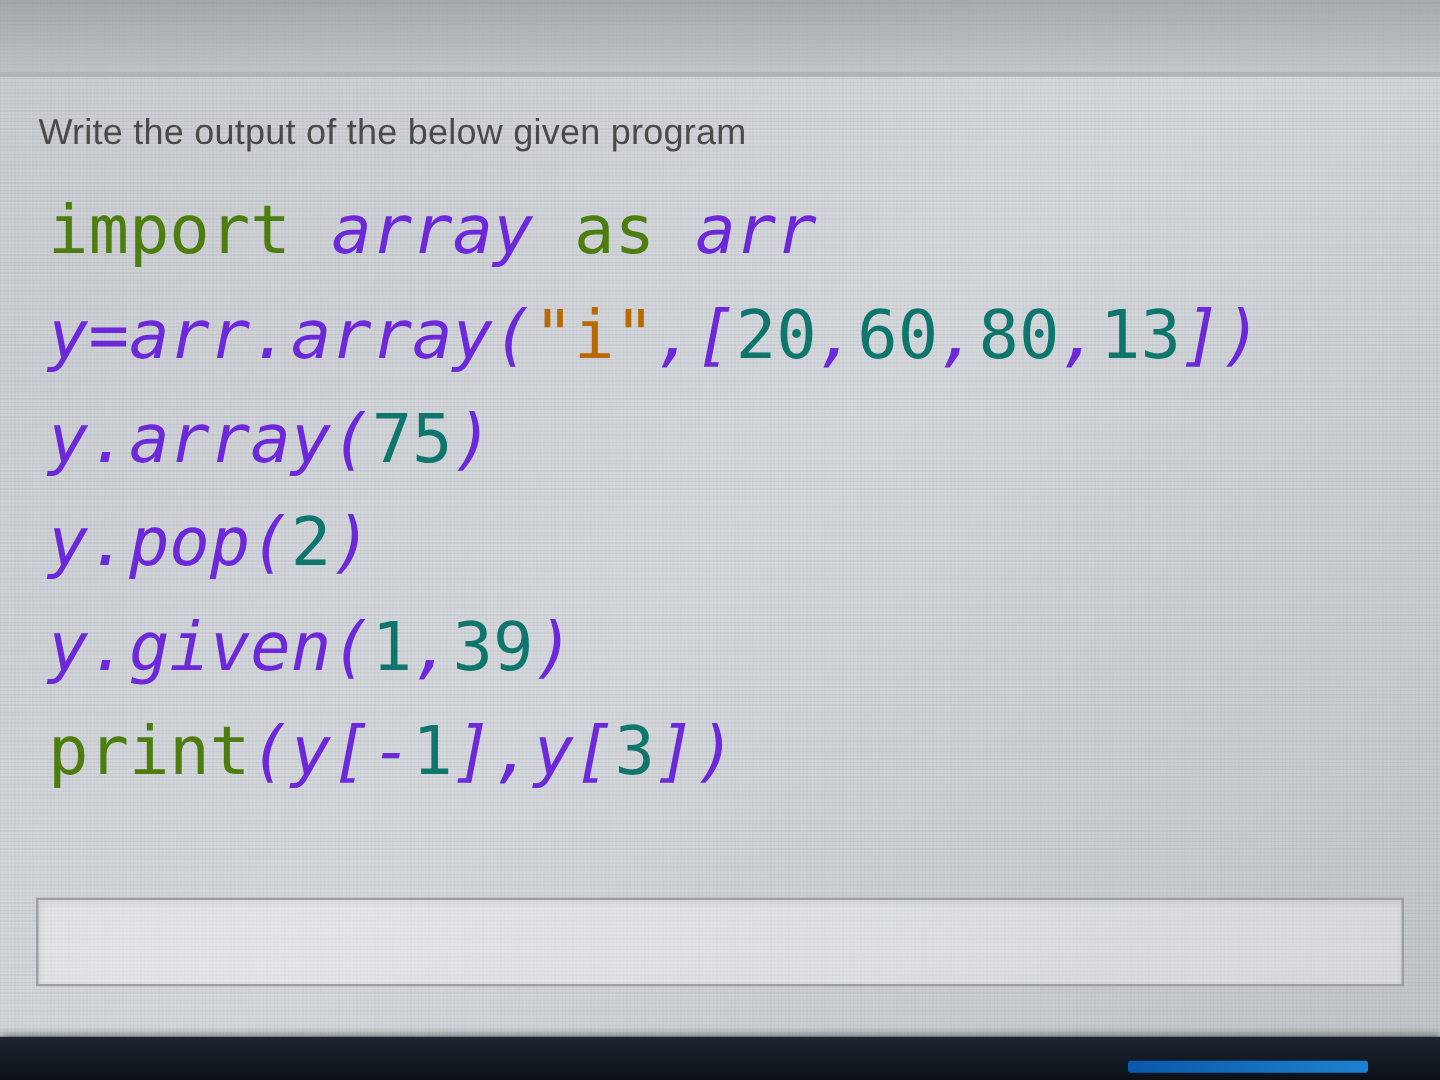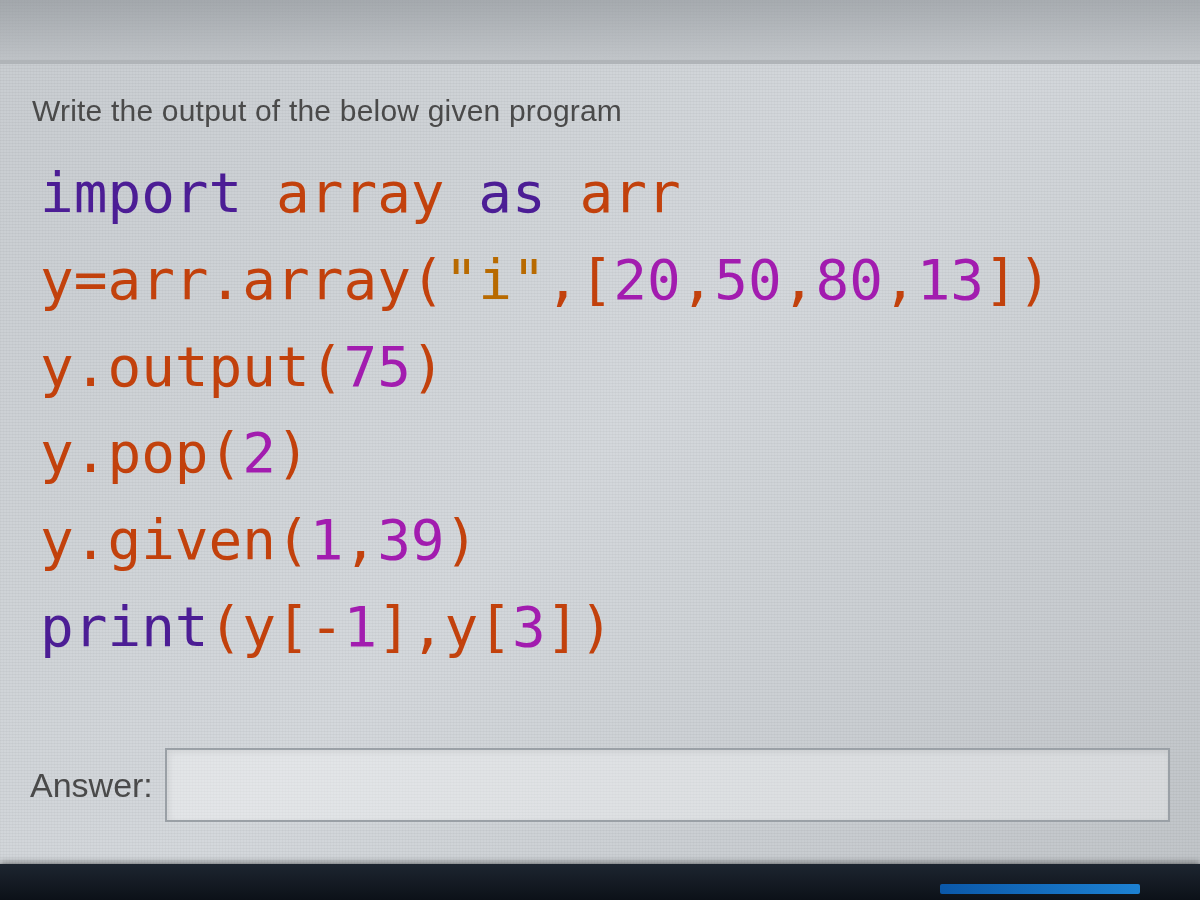--- a/index.html
+++ b/index.html
@@ -53,24 +53,24 @@
   .code {
     position: absolute;
     top: 150px;
     left: 40px;
     font-family: "DejaVu Sans Mono", "Menlo", "Consolas", monospace;
     font-size: 56px;
     line-height: 1.55;
     color: #1a1a1a;
     white-space: pre;
   }
-  .kw   { color: #4c1d95; text-align: right; }  
+  .kw   { color: #4d7c0f; text-align: right; }  
   .str  { color: #b86a00; }  
-  .num  { color: #a21caf; }  
-  .plain{ color: #c2410c; }
+  .num  { color: #0f766e; }  
+  .plain{ color: #6d28d9; font-style: italic; }
 
   .answer-row {
     position: absolute;
     left: 30px;
     right: 30px;
     bottom: 78px;
     display: flex;
     align-items: center;
     gap: 12px;
   }
@@ -109,26 +109,25 @@
 </style>
 </head>
 <body>
 
 <div class="top-band"></div>
 <div class="panel"></div>
 
 <div class="prompt">Write the output of the below given program</div>
 
 <div class="code" id="code-block"><span class="kw">import</span><span class="plain"> array </span><span class="kw">as</span><span class="plain"> arr</span>
-<span class="plain">y=arr.array(</span><span class="str">"i"</span><span class="plain">,[</span><span class="num">20</span><span class="plain">,</span><span class="num">50</span><span class="plain">,</span><span class="num">80</span><span class="plain">,</span><span class="num">13</span><span class="plain">])</span>
-<span class="plain">y.output(</span><span class="num">75</span><span class="plain">)</span>
+<span class="plain">y=arr.array(</span><span class="str">"i"</span><span class="plain">,[</span><span class="num">20</span><span class="plain">,</span><span class="num">60</span><span class="plain">,</span><span class="num">80</span><span class="plain">,</span><span class="num">13</span><span class="plain">])</span>
+<span class="plain">y.array(</span><span class="num">75</span><span class="plain">)</span>
 <span class="plain">y.pop(</span><span class="num">2</span><span class="plain">)</span>
 <span class="plain">y.given(</span><span class="num">1</span><span class="plain">,</span><span class="num">39</span><span class="plain">)</span>
 <span class="kw">print</span><span class="plain">(y[-</span><span class="num">1</span><span class="plain">],y[</span><span class="num">3</span><span class="plain">])</span></div>
 
 <div class="answer-row">
-  <span class="answer-label">Answer:</span>
   <input class="answer-input" type="text" value="" style="">
 </div>
 
 <div class="taskbar">
   <div class="taskbar-highlight"></div>
 </div>
 
 </body></html>

